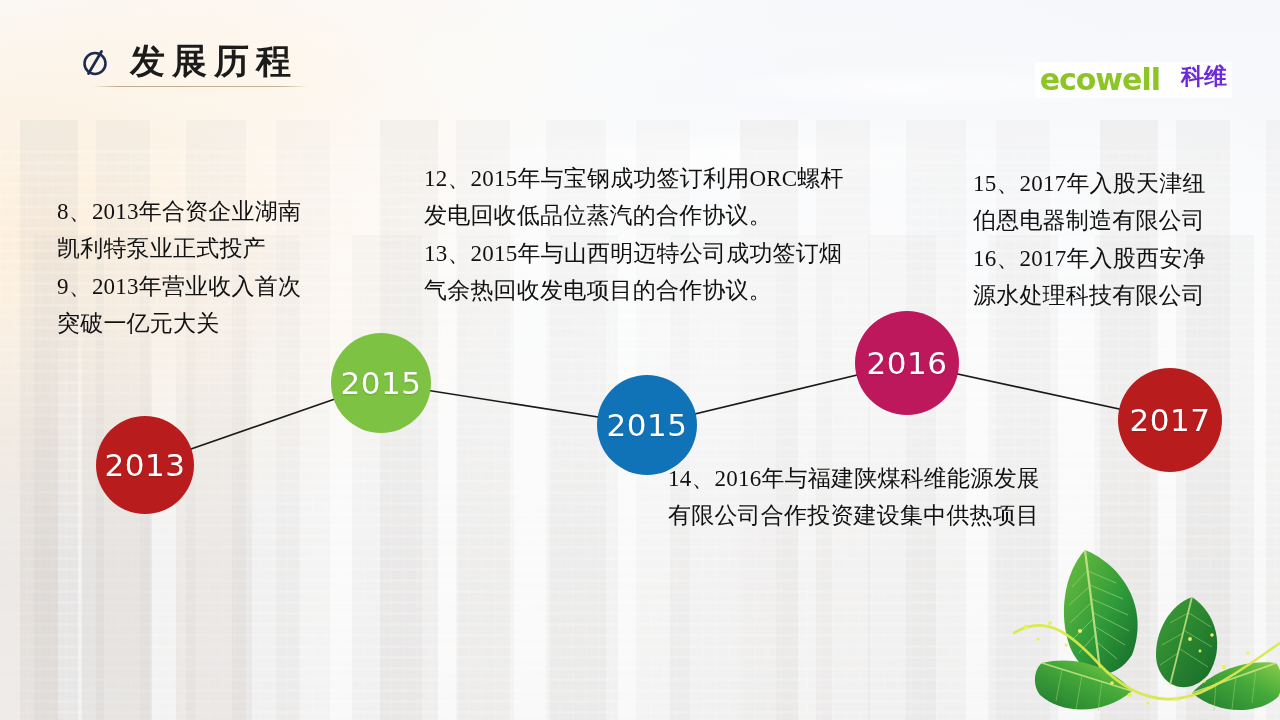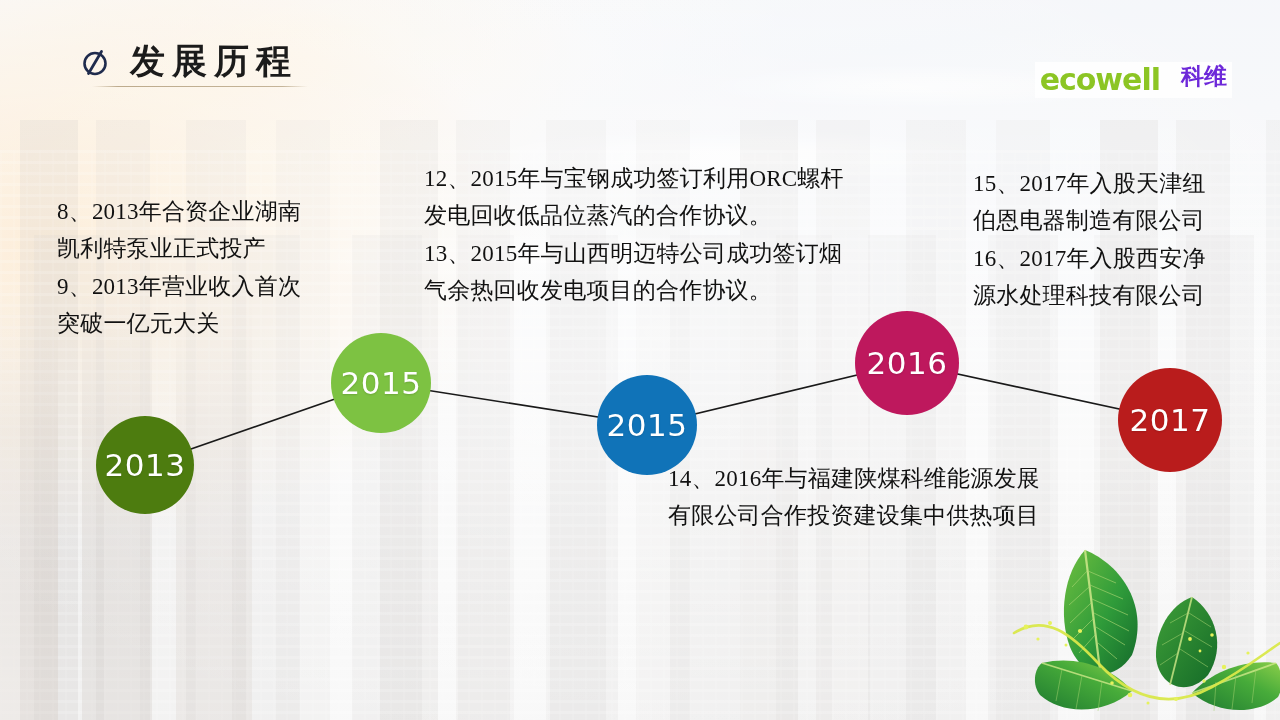--- a/index.html
+++ b/index.html
@@ -224,21 +224,21 @@
   </div>
 
   <svg class="timeline-svg" id="connector-svg" viewBox="0 0 1280 720">
       <line x1="145" y1="465" x2="381" y2="383" stroke="#1a1a1a" stroke-width="1.6"></line>
       <line x1="381" y1="383" x2="649" y2="425" stroke="#1a1a1a" stroke-width="1.6"></line>
       <line x1="649" y1="425" x2="907" y2="363" stroke="#1a1a1a" stroke-width="1.6"></line>
       <line x1="907" y1="363" x2="1170" y2="420" stroke="#1a1a1a" stroke-width="1.6"></line>
     </svg>
 
   <div id="nodes-host">
-      <div class="node" style="left: 96px; top: 416px; width: 98px; height: 98px; background: #4d7c0f; align-items: center;">
+      <div class="node" style="left: 96px; top: 416px; width: 98px; height: 98px; background: #b91c1c; align-items: center;">
         <span>2013</span>
       </div>
       <div class="node" style="left: 331px; top: 333px; width: 100px; height: 100px; background: rgb(125, 194, 66);">
         <span>2015</span>
       </div>
       <div class="node" style="left: 597px; top: 375px; width: 100px; height: 100px; background: rgb(16, 115, 184);">
         <span>2015</span>
       </div>
       <div class="node" style="left: 855px; top: 311px; width: 104px; height: 104px; background: #be185d;">
         <span>2016</span>

